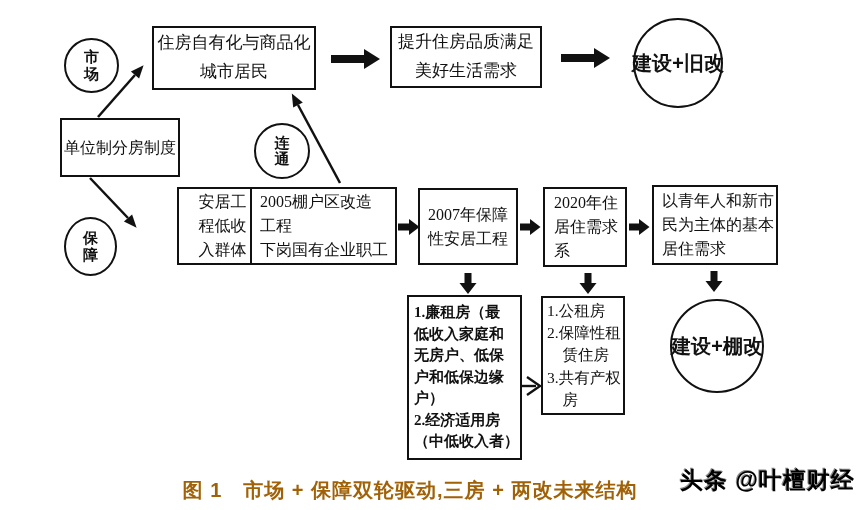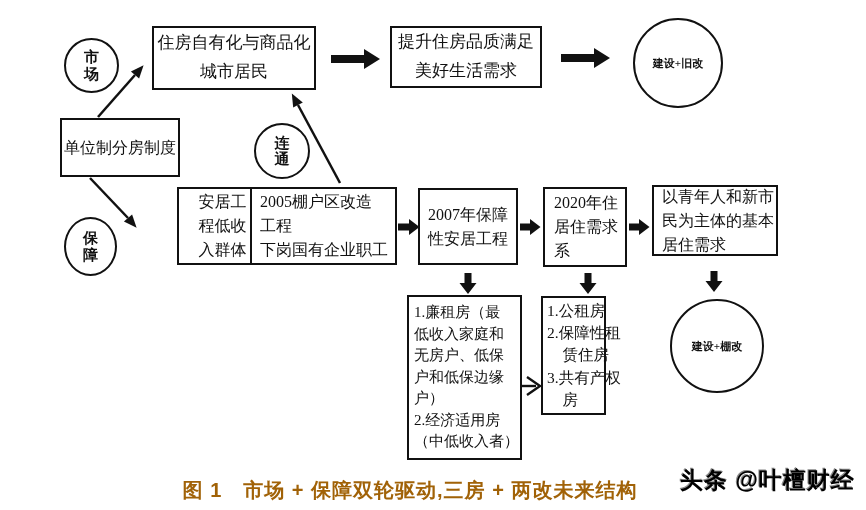--- a/index.html
+++ b/index.html
@@ -21,21 +21,21 @@
   }
   .box{border-radius:0;}
   .circle{border-radius:50%;}
   .pre{white-space:pre;display:block;}
   .c{text-align:center;}
   .l{text-align:left;width:100%;}
   .f17{font-size:17px;line-height:1.7;}
   .f16{font-size:16px;line-height:1.5;}
   .f16t{font-size:16px;line-height:1.44;}
   .f15{font-size:15px;line-height:1.1;font-weight:bold;}
-  .circ-label{font-size:11px;font-weight:bold;}
+  .circ-label{font-size:20px;font-weight:bold;font-family:Liberation Mono, monospace;}
   .caption{
     position:absolute;left:0;top:477px;width:820px;
     text-align:center;
     font-family:"Liberation Sans","DejaVu Sans",sans-serif;
     font-weight:700;font-size:20px;color:#a16207;letter-spacing:1px;
   }
   .watermark{
     position:absolute;left:680px;top:465px;
     font-family:"Liberation Sans","DejaVu Sans",sans-serif;
     font-weight:700;font-size:23px;
@@ -157,37 +157,37 @@
     <span class="pre c f16">2007年保障
 性安居工程</span>
   </div>
 
   <div class="node box" style="left:543px;top:187px;width:84px;height:80px;padding-left:9px;">
     <span class="pre l f16">2020年住
 居住需求
 系</span>
   </div>
 
-  <div class="node box" style="left:652px;top:185px;width:126px;height:71px;padding-left:8px;">
+  <div class="node box" style="left:652px;top:185px;width:126px;height:80px;padding-left:8px;">
     <span class="pre l f16">以青年人和新市
 民为主体的基本
 居住需求</span>
   </div>
 
-  <div class="node box" style="left:407px;top:295px;width:115px;height:165px;padding-left:5px;">
+  <div class="node box" style="left:407px;top:295px;width:115px;height:165px;padding-left:5px;font-weight:bold;">
     <span class="pre l f16t" style="font-size:15px;">1.廉租房（最
 低收入家庭和
 无房户、低保
 户和低保边缘
 户）
 2.经济适用房
 （中低收入者）</span>
   </div>
 
-  <div class="node box" style="left:541px;top:296px;width:65px;height:119px;padding-left:4px;">
+  <div class="node box" style="left:541px;top:296px;width:84px;height:119px;padding-left:4px;">
     <span class="pre l f16t" style="font-size:15.5px;">1.公租房
 2.保障性租
 　赁住房
 3.共有产权
 　房</span>
   </div>
 
   <div class="node circle" style="left:670px;top:299px;width:94px;height:94px;">
     <span class="pre c circ-label">建设+棚改</span>
   </div>

